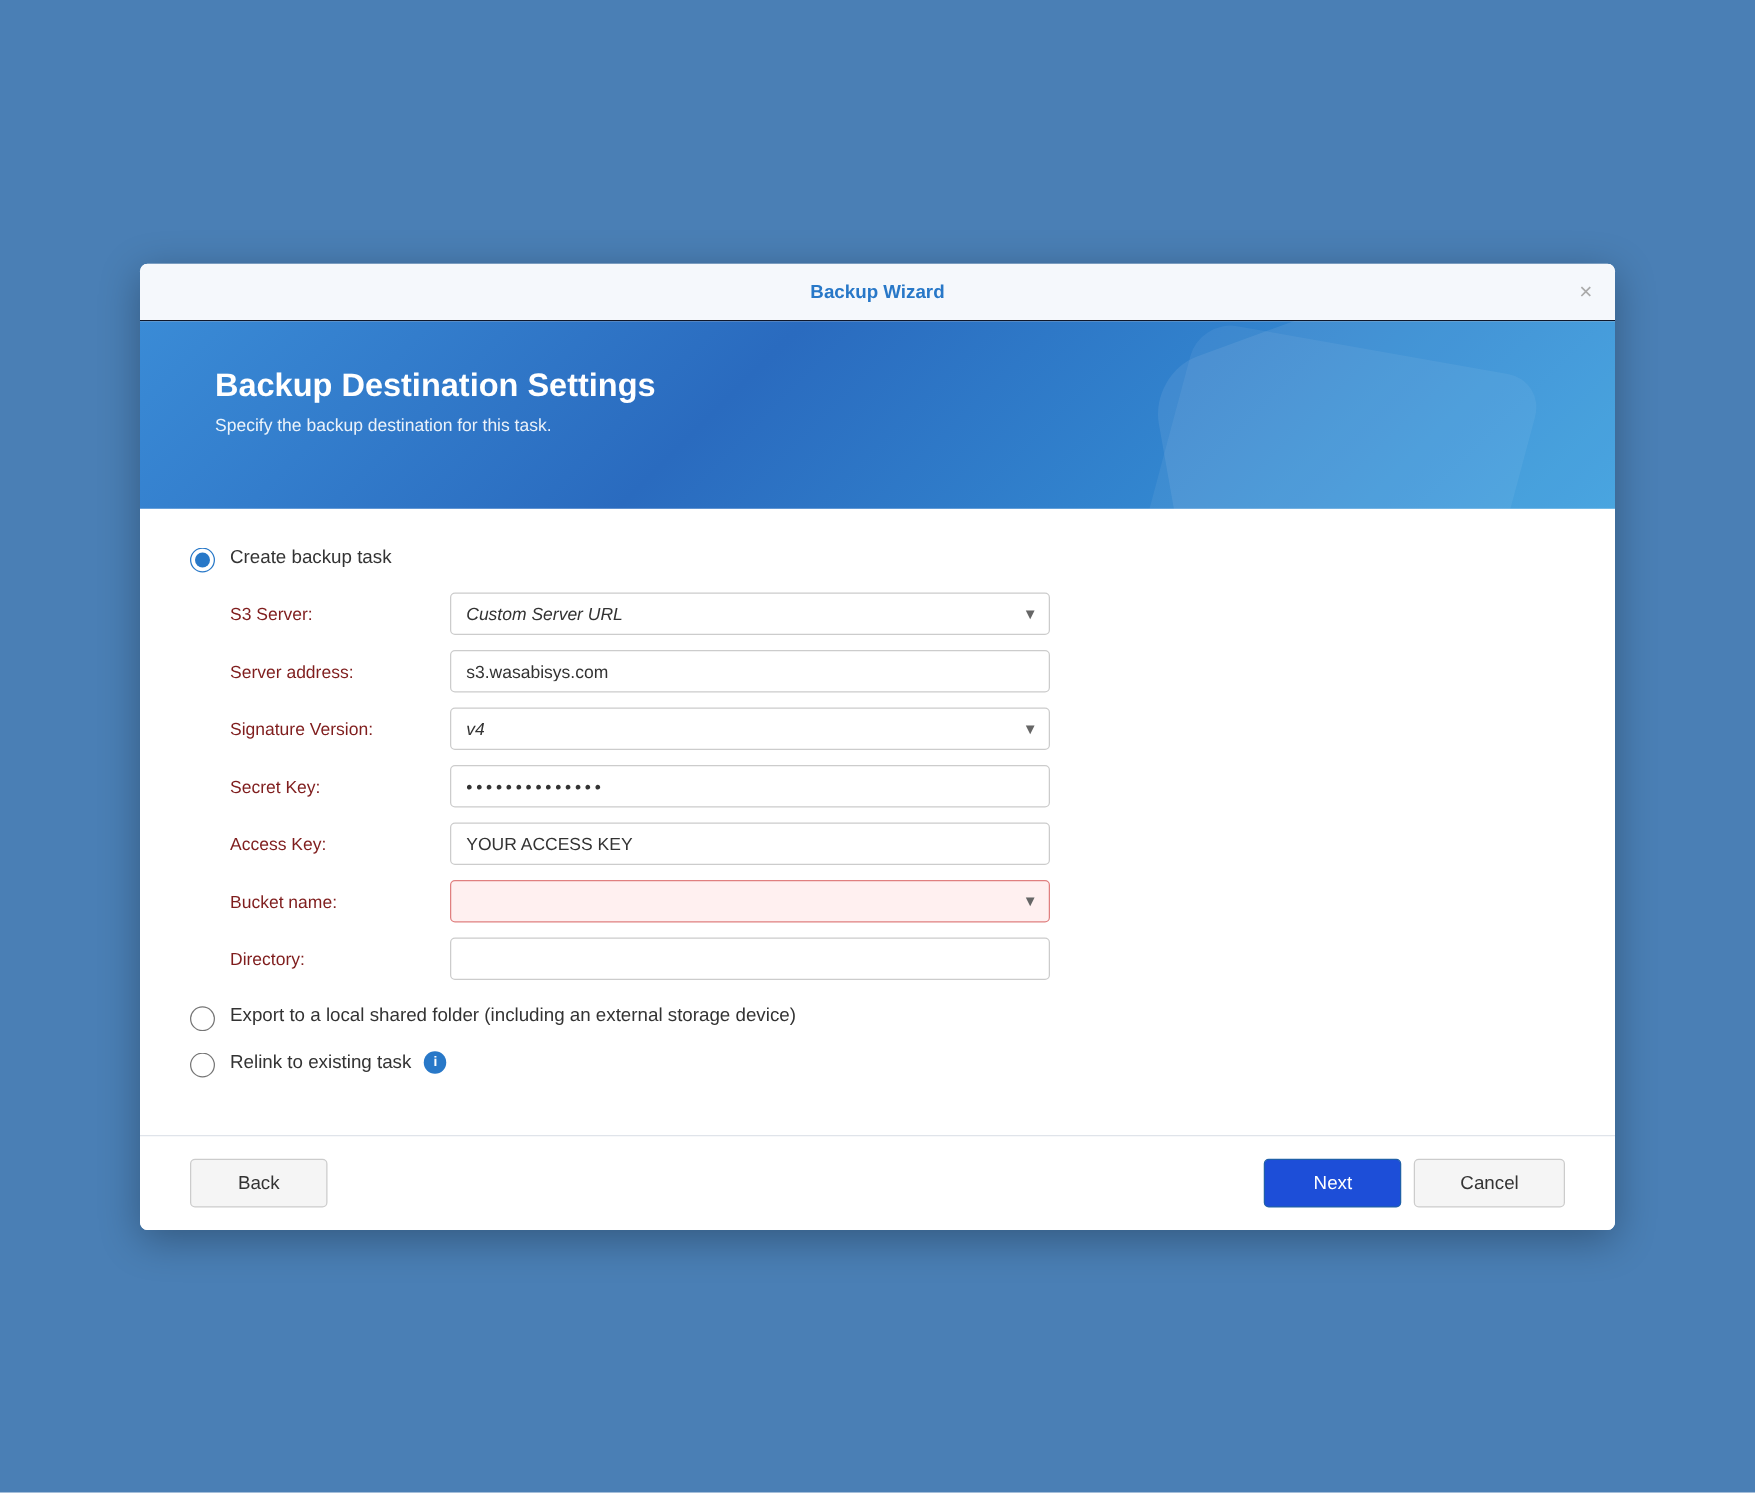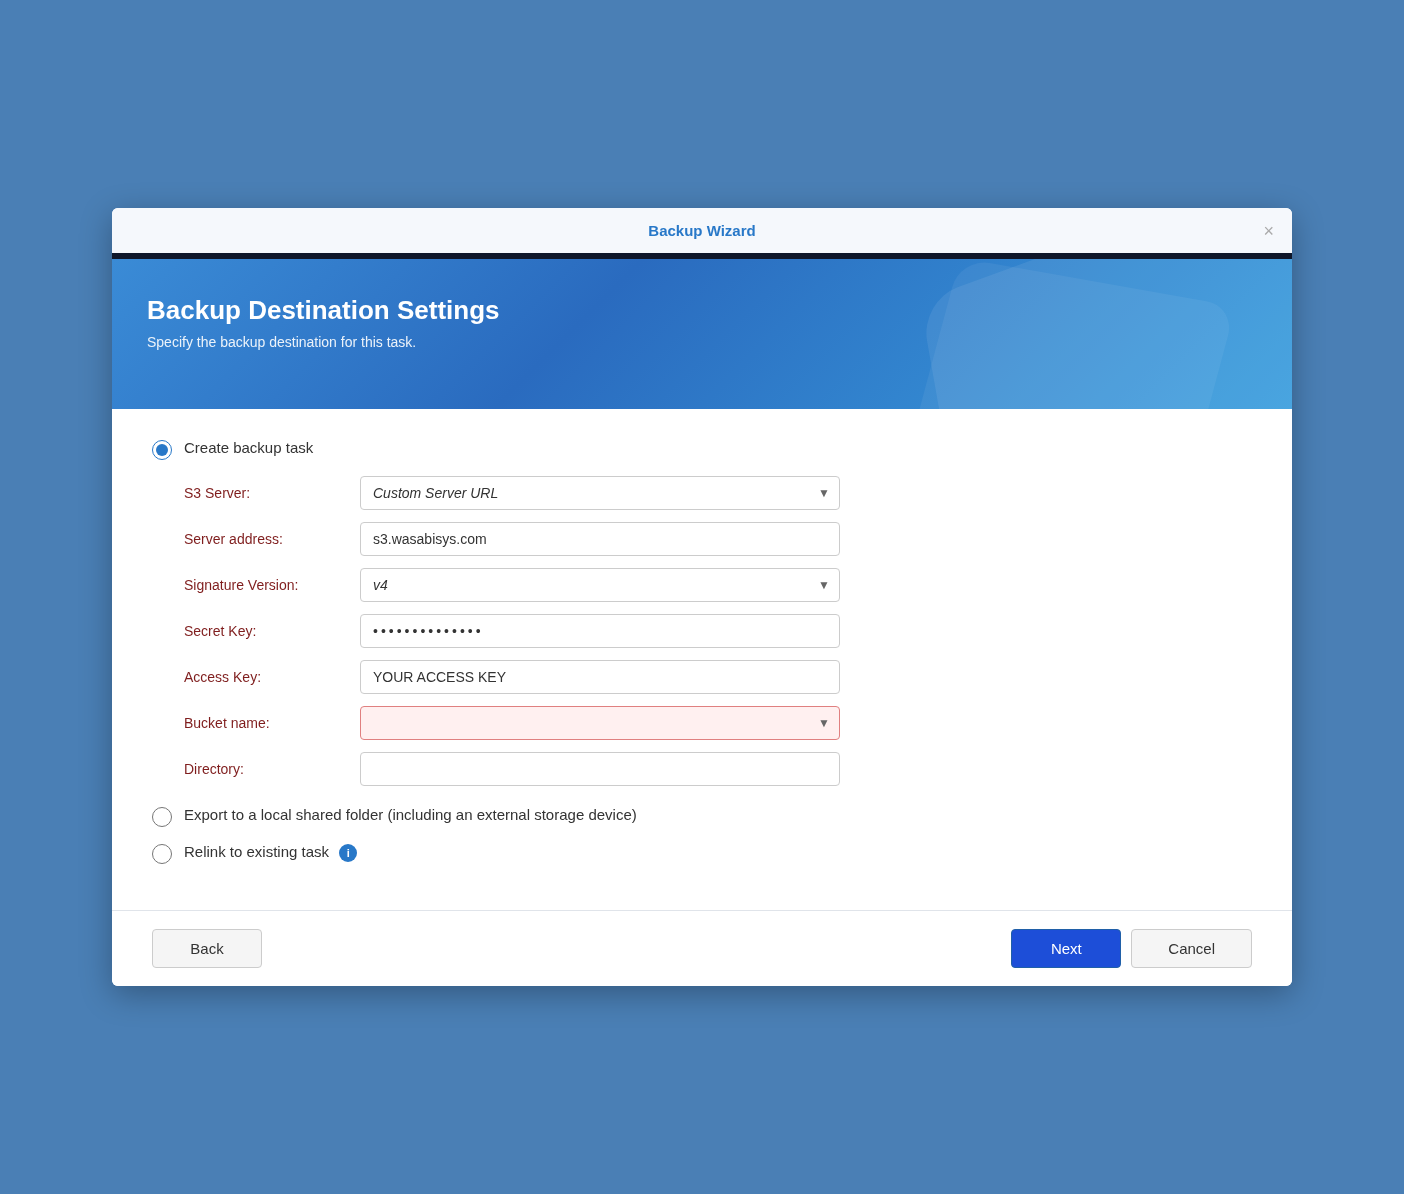--- a/index.html
+++ b/index.html
@@ -13,21 +13,21 @@
     }
     .dialog {
       width: 1180px;
       background: #fff;
       border-radius: 6px;
       overflow: hidden;
       box-shadow: 0 8px 32px rgba(0,0,0,0.3);
     }
     .title-bar {
       background: #f5f8fc;
-      border-bottom: 6px solid #0f172a;
+      border-bottom: 1px solid #0f172a;
       display: flex;
       align-items: center;
       justify-content: center;
       padding: 14px 20px;
       position: relative;
     }
     .title-bar-text {
       font-size: 15px;
       font-weight: 700;
       color: #2878c8;
@@ -40,21 +40,21 @@
       background: none;
       border: none;
       font-size: 18px;
       color: #aaa;
       cursor: pointer;
       line-height: 1;
     }
 
     .header-banner {
       background: linear-gradient(135deg, #3a8bd6 0%, #2a6bbf 40%, #3a9ede 100%);
-      padding: 36px 40px 36px 35px;
+      padding: 36px 40px 36px 60px;
       position: relative;
       overflow: hidden;
       min-height: 150px;
     }
     .header-banner::before {
       content: '';
       position: absolute;
       top: -30px; right: -60px;
       width: 420px; height: 280px;
       background: rgba(255,255,255,0.08);

